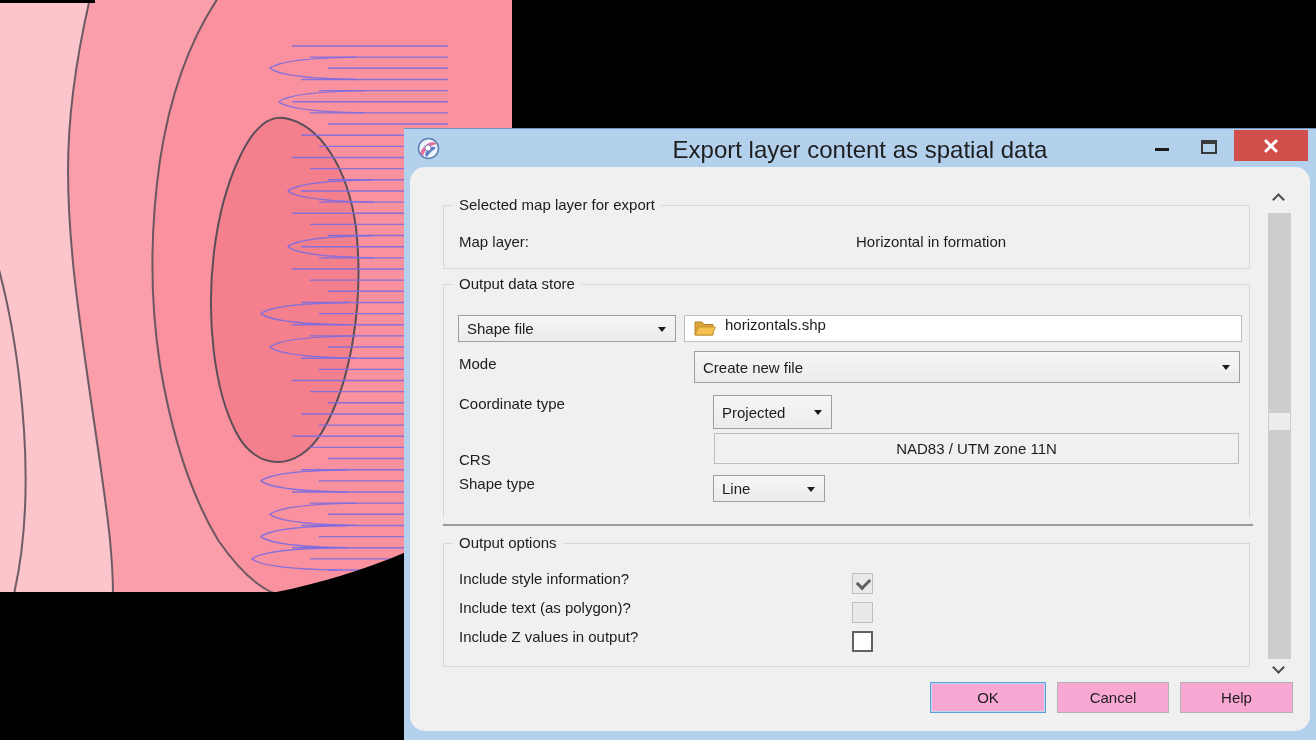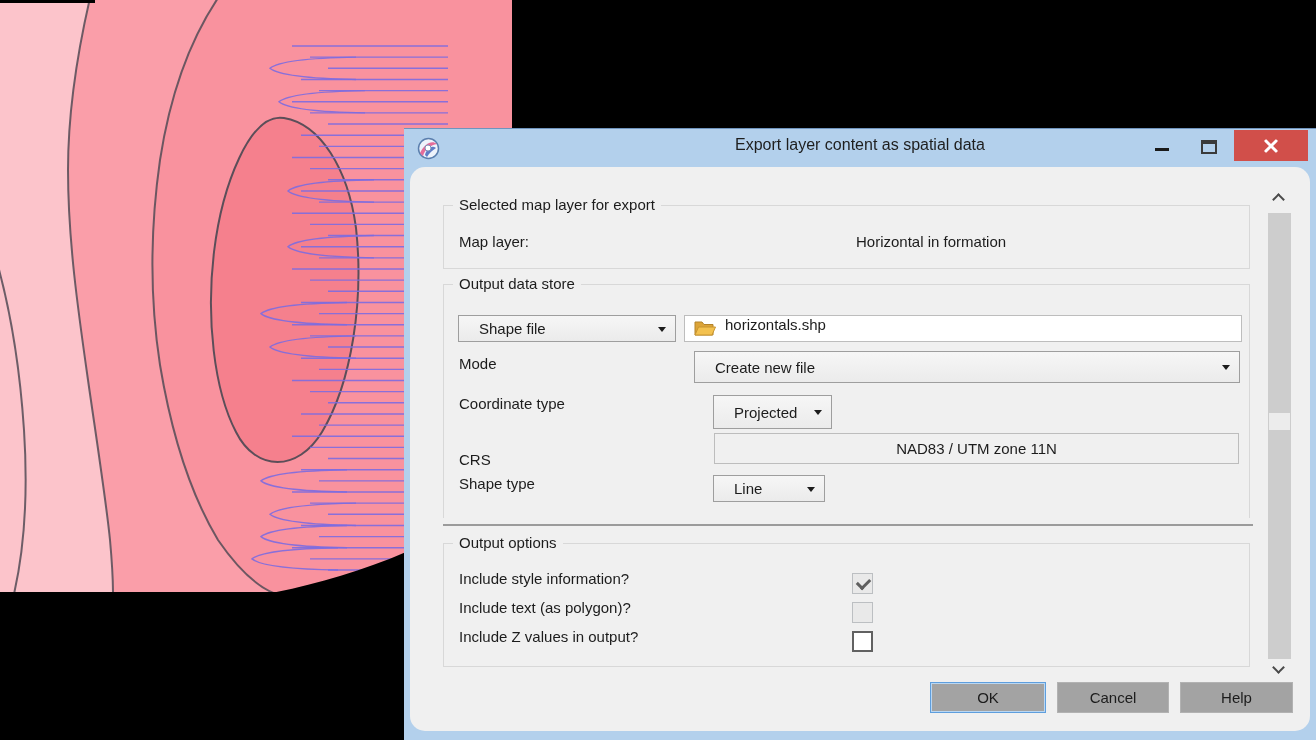--- a/index.html
+++ b/index.html
@@ -17,21 +17,21 @@
   #map-wrap{position:absolute;left:0;top:0;width:512px;height:592px;}
   .well-line{fill:none;stroke:var(--map_line);stroke-width:1.4;opacity:.9;}
   .contour{fill:none;stroke:var(--map_contour);stroke-width:2;opacity:.85;}
 
   
   .dialog{position:absolute;left:404px;top:128px;width:912px;height:612px;
           background:var(--titlebar);border-top:1px solid #6f94bd;}
   .titlebar{position:relative;height:38px;}
   .app-icon{position:absolute;left:13px;top:8px;width:23px;height:23px;}
   .title{position:absolute;left:50%;top:7px;transform:translateX(-50%);
-         font-size:16px;white-space:nowrap;color:#1e1e1e;}
+         font-size:24px;white-space:nowrap;color:#1e1e1e;}
   .cap-btn{position:absolute;top:0;display:flex;align-items:center;justify-content:center;}
   .btn-min{left:748px;top:12px;width:20px;height:16px;}
   .btn-min .glyph{width:14px;height:3px;background:#1a1a1a;}
   .btn-max{left:794px;top:8px;width:22px;height:20px;}
   .btn-max .glyph{width:16px;height:14px;border:2px solid #3a3a3a;border-top-width:4px;background:transparent;}
   .btn-close{right:8px;top:1px;width:74px;height:31px;background:var(--close_red);}
   .x-bar{position:absolute;width:17px;height:3px;background:#fff;border-radius:1px;left:50%;top:50%;}
   .x-bar.a{transform:translate(-50%,-50%) rotate(45deg);}
   .x-bar.b{transform:translate(-50%,-50%) rotate(-45deg);}
 
@@ -44,37 +44,37 @@
   #group-map{left:33px;top:38px;width:807px;height:64px;}
   #group-store{left:33px;top:117px;width:807px;height:234px;border-bottom:none;}
   #group-options{left:33px;top:376px;width:807px;height:124px;}
   .separator{position:absolute;left:33px;top:357px;width:810px;height:2px;background:#9b9b9b;}
 
   .lbl{position:absolute;white-space:nowrap;}
   .value{position:absolute;white-space:nowrap;}
 
   .combo{position:absolute;background:linear-gradient(#f6f6f6,#ebebeb);
          border:1px solid #9e9e9e;display:flex;align-items:center;
-         padding:0 20px;font-size:15px;}
+         padding:0 8px;font-size:15px;}
   .combo .arrow{position:absolute;right:9px;top:50%;margin-top:-2px;width:0;height:0;
                 border-left:4px solid transparent;border-right:4px solid transparent;
                 border-top:5px solid #1c1c1c;}
   .textfield{position:absolute;background:#fff;border:1px solid #bdbdbd;
              display:flex;align-items:flex-start;padding-left:40px;font-size:15px;}
   .folder-icon{position:absolute;left:9px;top:4px;width:22px;height:17px;}
   .push-btn{position:absolute;background:#f0f0f0;border:1px solid #bdbdbd;
             display:flex;align-items:center;justify-content:center;font-size:15px;}
 
   .checkbox{position:absolute;width:21px;height:21px;}
   .checkbox.disabled{background:#e9e9e9;border:1px solid #bcbfc2;}
   .checkbox.enabled{background:#fff;border:2px solid #616161;}
   .checkbox.checked::after{content:"";position:absolute;left:4px;top:4px;width:10px;height:6px;
             border-left:3px solid #5f5f5f;border-bottom:3px solid #5f5f5f;transform:rotate(-45deg);}
 
-  .dlg-btn{position:absolute;top:515px;height:31px;background:#a3a3a3;border:1px solid #b2b2b2;
+  .dlg-btn{position:absolute;top:515px;height:31px;background:#f9a8d4;border:1px solid #b2b2b2;
            display:flex;align-items:center;justify-content:center;font-size:15px;cursor:default;}
   #btn-ok{left:520px;width:116px;border:1px solid var(--focus_blue);
           box-shadow:inset 0 0 0 1px #b9d7f3;}
   #btn-cancel{left:647px;width:112px;}
   #btn-help{left:770px;width:113px;}
 
   
   .sb-bar{position:absolute;left:858px;top:46px;width:23px;height:446px;background:#cdcdcd;}
   .sb-thumb{position:absolute;left:859px;top:246px;width:21px;height:17px;background:#ececec;}
   .sb-chevron{position:absolute;left:863px;width:13px;height:13px;}

